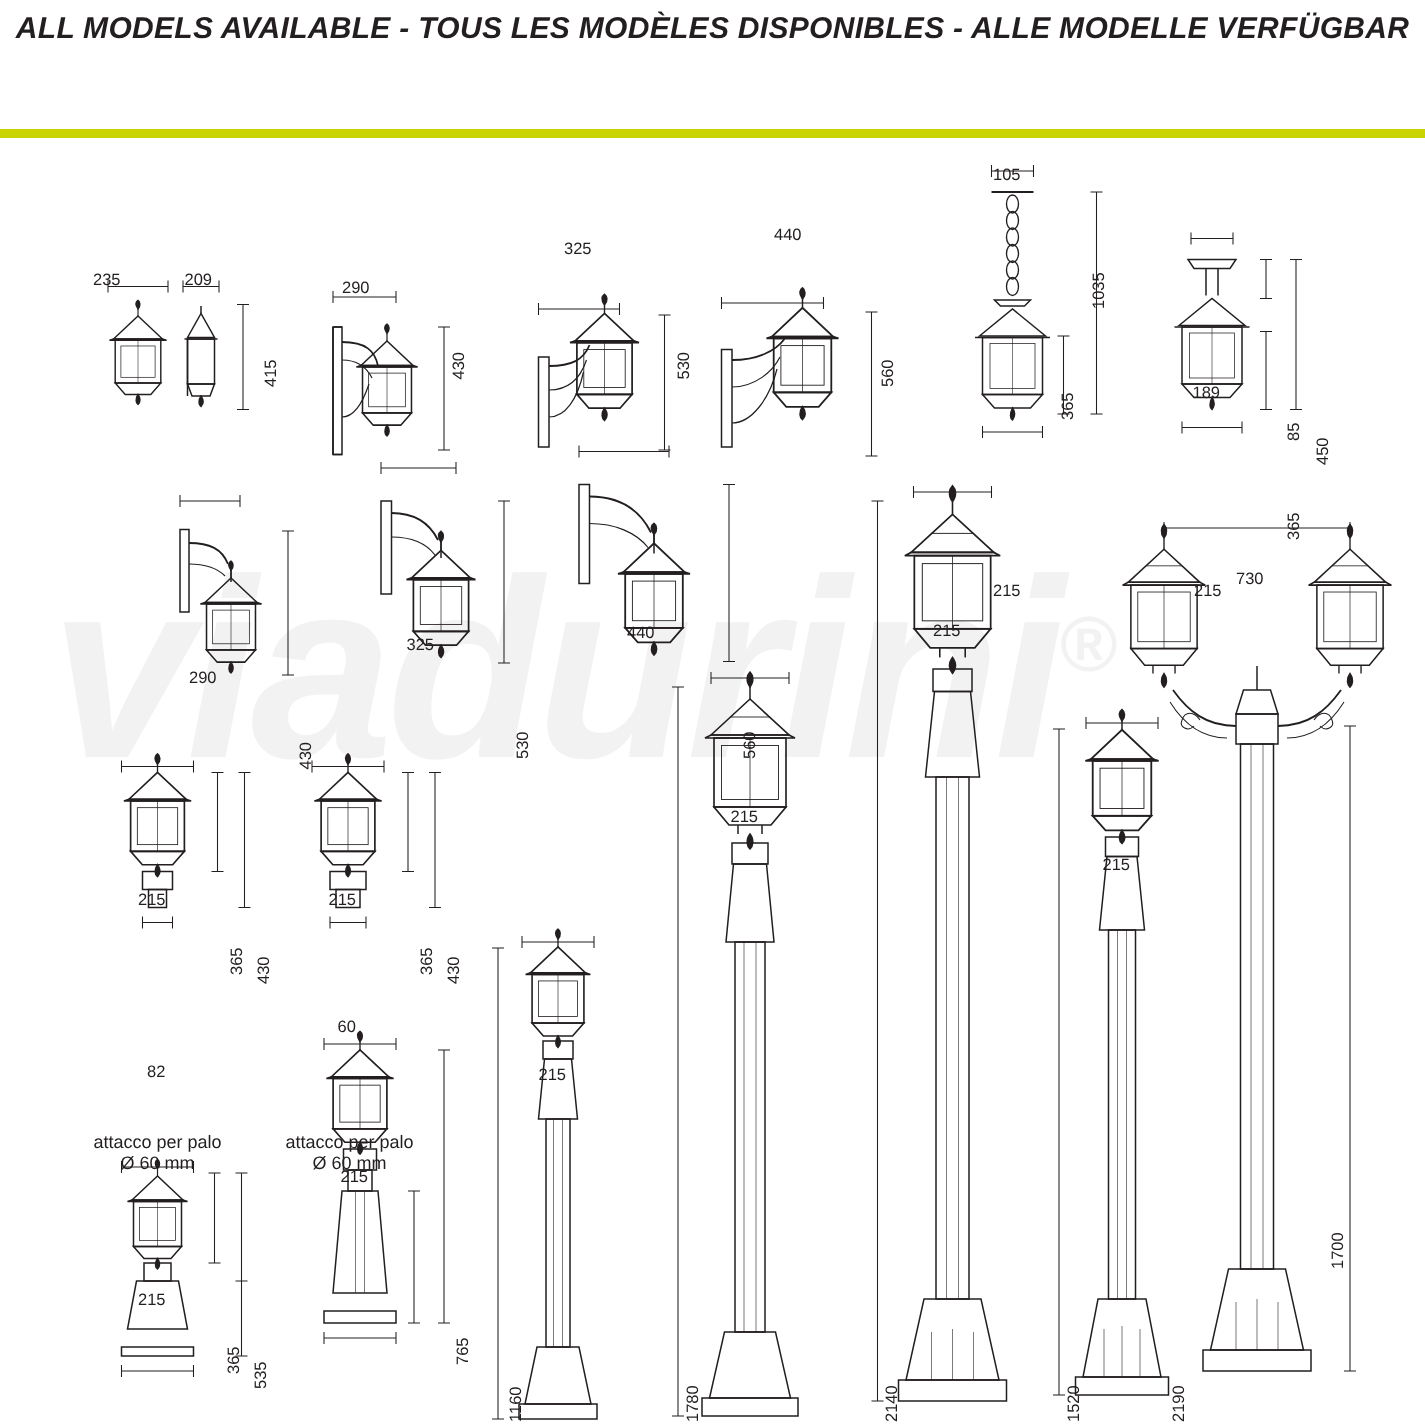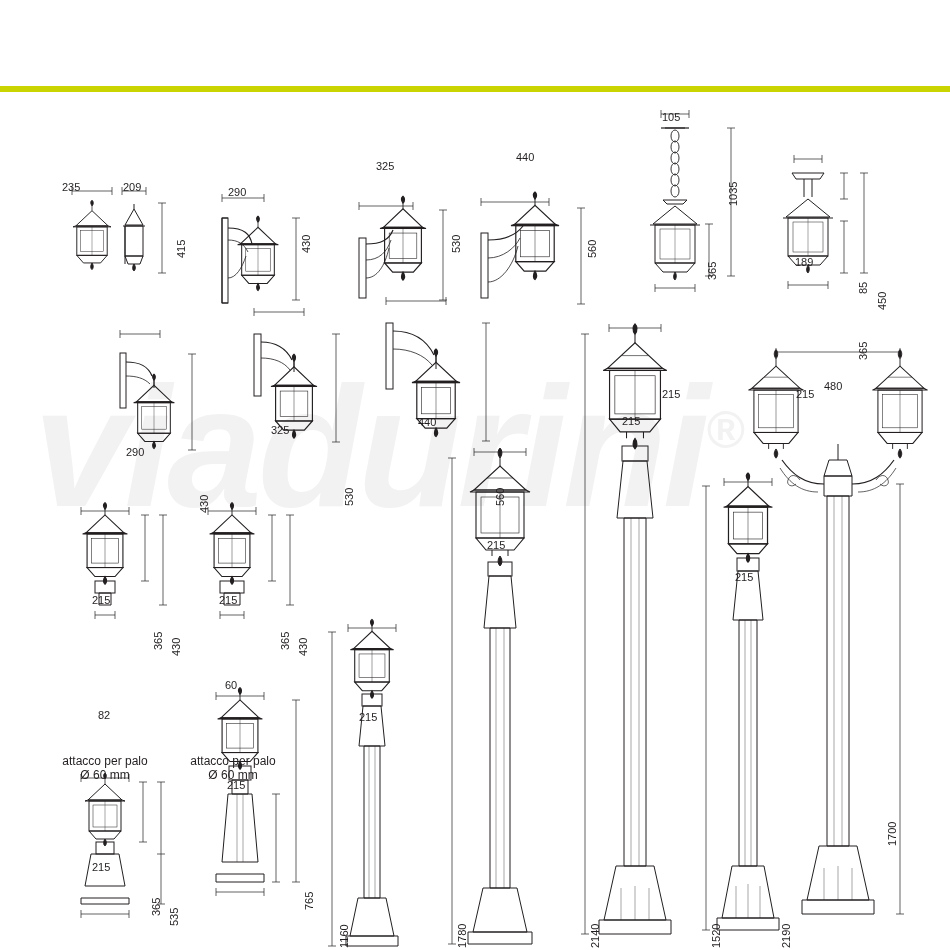--- a/index.html
+++ b/index.html
@@ -43,20 +43,21 @@
   .lbl.v{transform-origin:0 0;}
   .cap{
     position:absolute;font-size:12px;color:#231f20;text-align:center;
     line-height:14px;white-space:nowrap;
   }
 </style>
 </head>
 <body>
 
 <div id="header">
+  <div class="line2">ALL MODELS AVAILABLE - TOUS LES MODÈLES DISPONIBLES - ALLE MODELLE VERFÜGBAR</div>
 </div>
 
 <div id="watermark">
   <span>viadurini</span><span class="reg">®</span>
 </div>
 
 <div id="canvas">
 <svg width="950" height="852" viewBox="0 0 950 852" xmlns="http://www.w3.org/2000/svg">
   <defs>
     <g id="lanternBody">
@@ -403,21 +404,21 @@
 
 <div class="lbl" style="left:487px;top:441px;">215</div>
 <div class="lbl v" style="left:456px;top:850px;transform:rotate(-90deg);">1780</div>
 
 <div class="lbl" style="left:622px;top:317px;">215</div>
 <div class="lbl v" style="left:589px;top:850px;transform:rotate(-90deg);">2140</div>
 
 <div class="lbl" style="left:735px;top:473px;">215</div>
 <div class="lbl v" style="left:710px;top:850px;transform:rotate(-90deg);">1520</div>
 
-<div class="lbl" style="left:824px;top:282px;">480</div>
+<div class="lbl" style="left:824px;top:282px;">730</div>
 <div class="lbl v" style="left:780px;top:850px;transform:rotate(-90deg);">2190</div>
 <div class="lbl v" style="left:886px;top:748px;transform:rotate(-90deg);">1700</div>
 
 <div class="cap" style="left:30px;top:656px;width:150px;">
   <div>attacco per palo</div>
   <div>Ø 60 mm</div>
 </div>
 <div class="cap" style="left:158px;top:656px;width:150px;">
   <div>attacco per palo</div>
   <div>Ø 60 mm</div>

